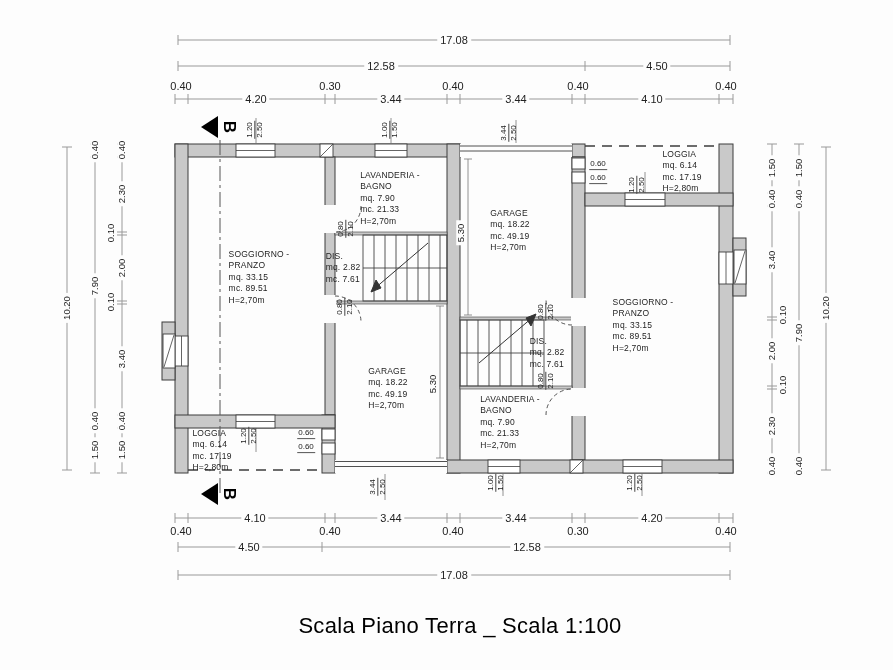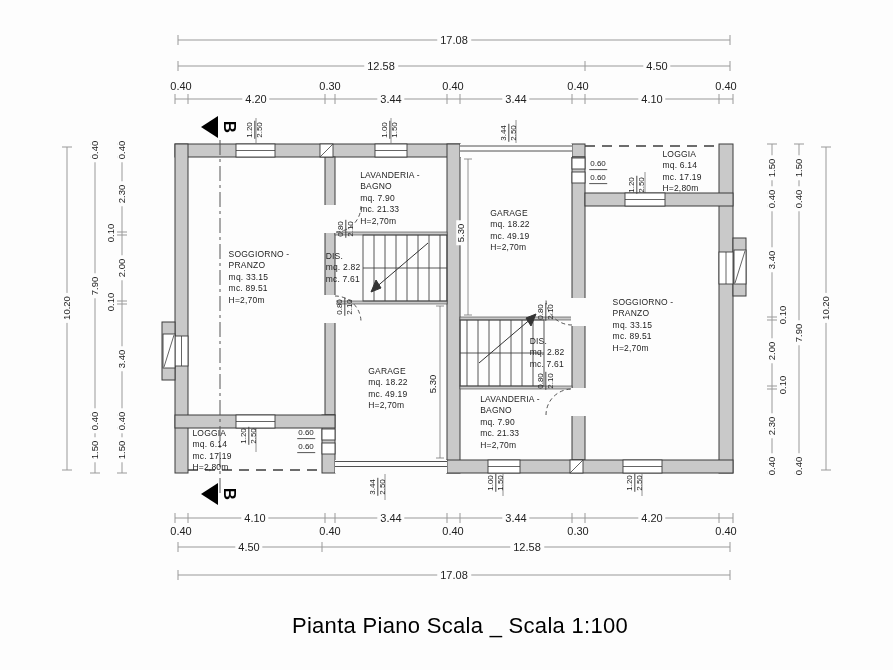--- a/index.html
+++ b/index.html
@@ -320,15 +320,15 @@
 <div class="tiny" style="left:306px;top:448px">0.60</div>
 <div class="tiny" style="left:598px;top:165px">0.60</div>
 <div class="tiny" style="left:598px;top:179px">0.60</div>
 
 <div class="dimv" style="left:433px;top:384px">5.30</div>
 <div class="dimv" style="left:461px;top:233px">5.30</div>
 
 <div class="bletter" style="left:229px;top:127px">B</div>
 <div class="bletter" style="left:229px;top:494px">B</div>
 
-<div class="title" style="left:460px;top:626px">Pianta Piano Scala _ Scala 1:100</div>
+<div class="title" style="left:460px;top:626px">Scala Piano Terra _ Scala 1:100</div>
 
 </div>
 
 </body></html>

